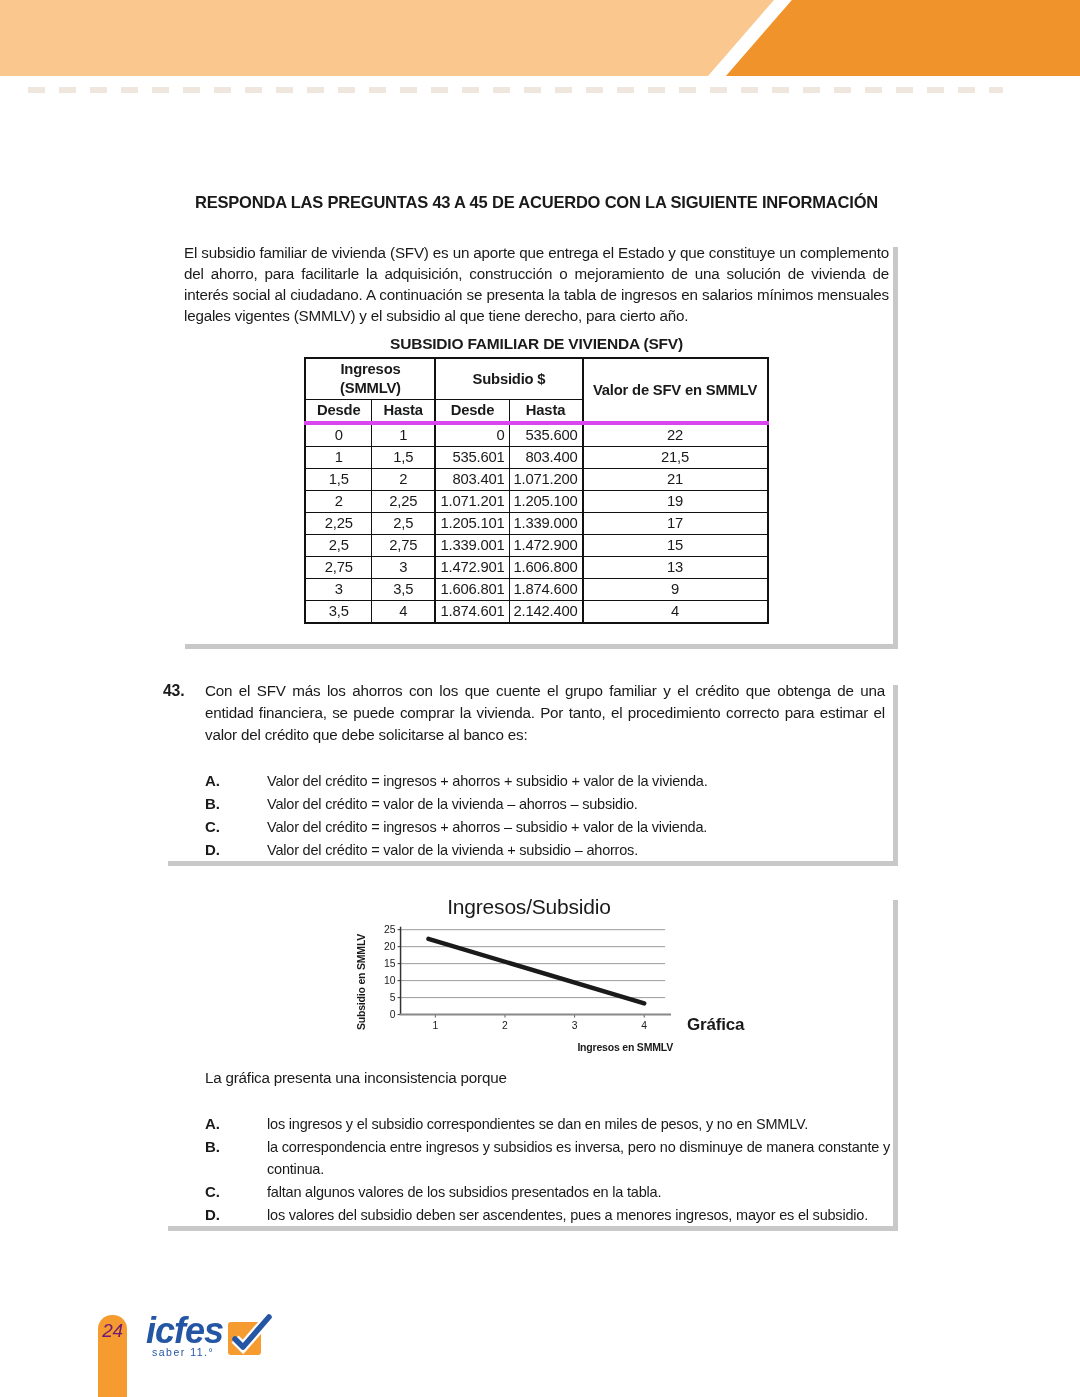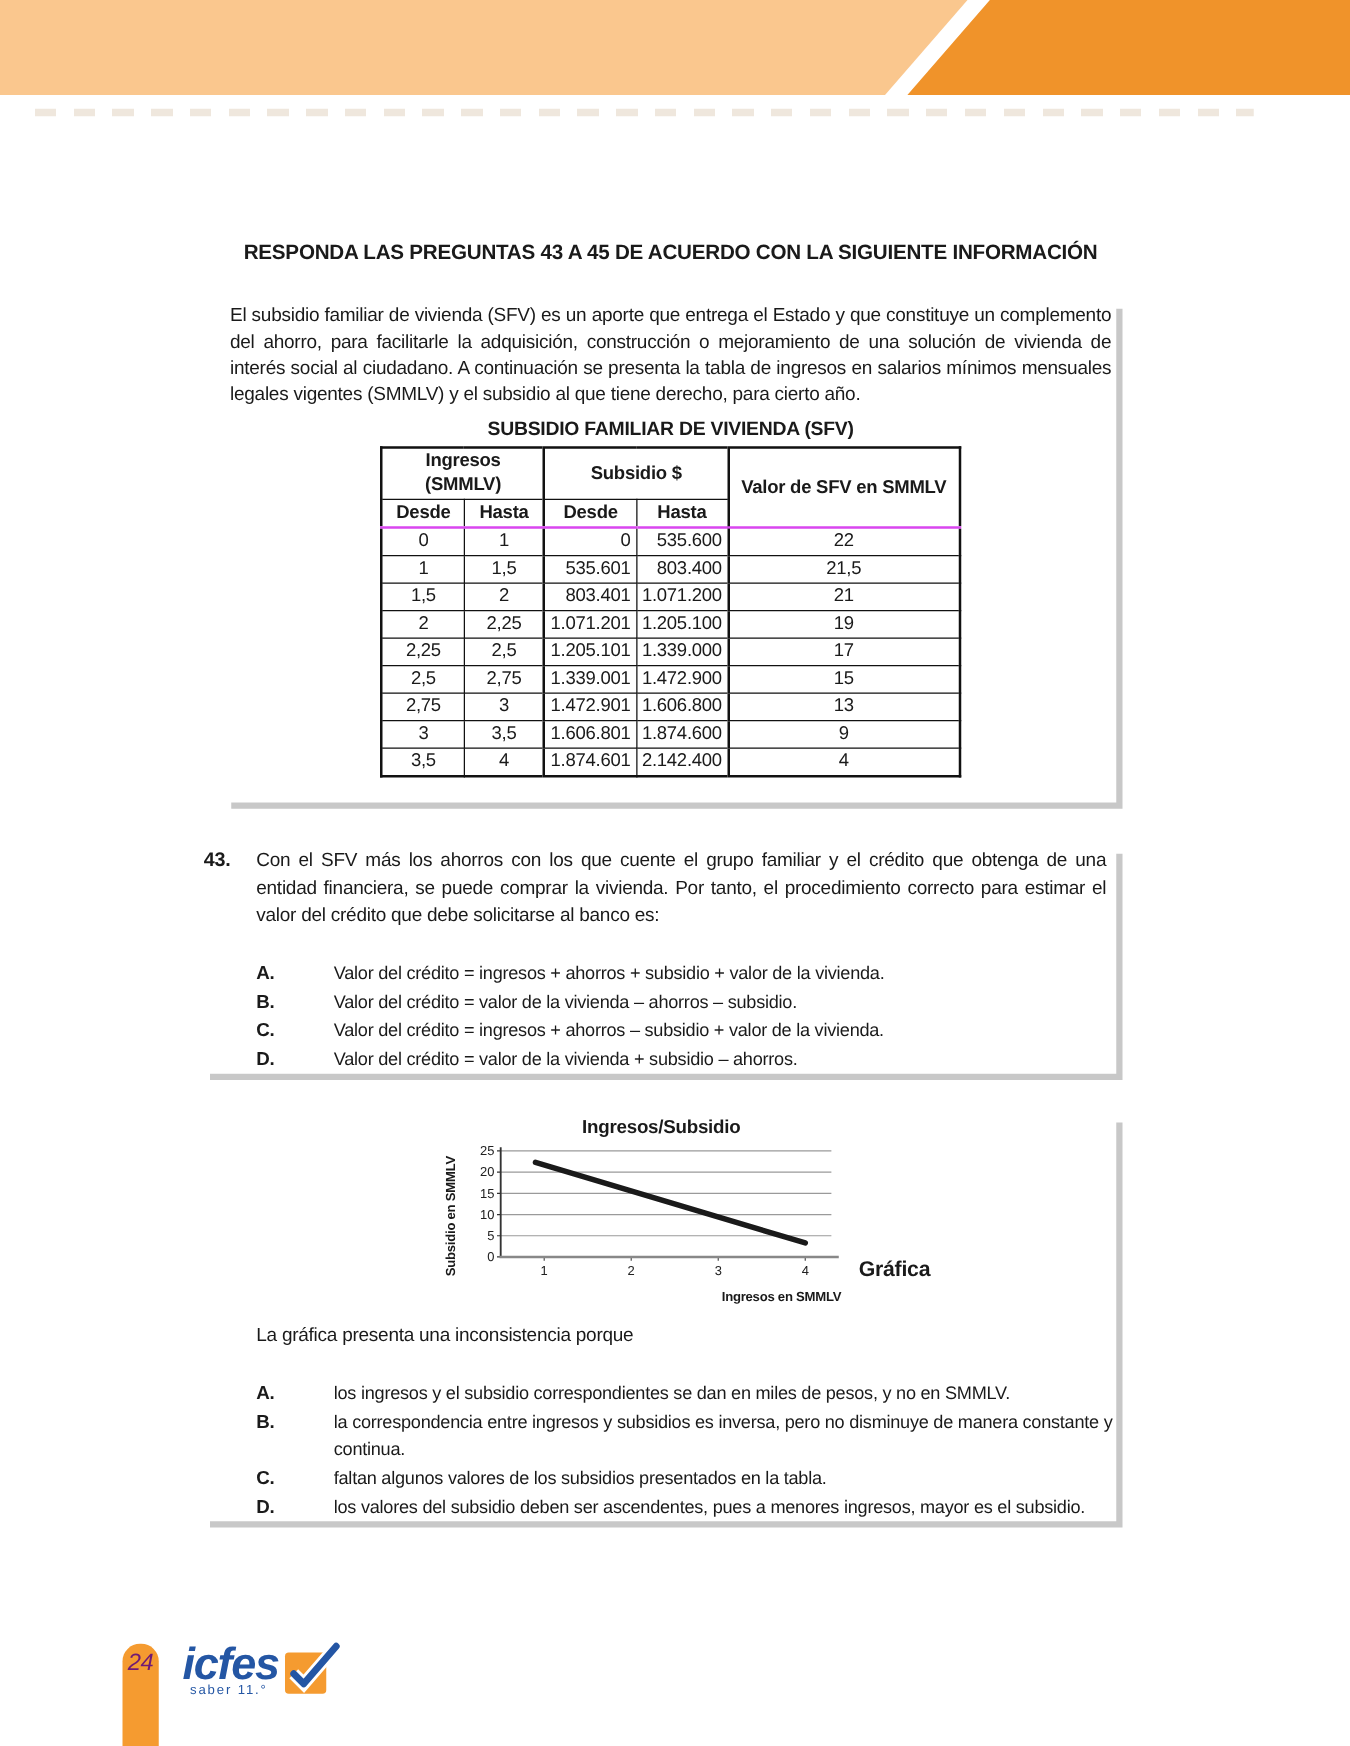--- a/index.html
+++ b/index.html
@@ -12,37 +12,37 @@
   
   .ctx{margin:30px 0 0 30px;width:713px;background:#fff;box-shadow:5px 5px 0 #c8c8c8;padding-bottom:4px;}
   .ctx p{margin:4px;font-size:15.2px;line-height:21px;text-align:justify;}
   .tbl-title{margin-top:9px;text-align:center;font-weight:bold;font-size:15.5px;}
   table{margin:4px auto 16px;border-collapse:collapse;border:2px solid #111;}
   th,td{border:1px solid #111;font-size:14.8px;padding:1px 4px;line-height:19px;}
   th{font-weight:bold;}
   td.c,th.c{text-align:center;}
   td.r{text-align:right;}
   .sep{border-left:2px solid #111;}
-  .hdr2{border-bottom:2px solid #d946ef;}
+  .hdr2{border-bottom:4px solid #d946ef;}
   col.w1{width:66px}col.w2{width:64px}col.w3{width:66px}col.w4{width:62px}col.w5{width:185px}
   
   .question{margin:36px 0 0 13px;width:730px;background:#fff;box-shadow:5px 5px 0 #c8c8c8;}
   .q44{margin-top:34px;}
   .qrow{display:flex;}
   .qnum{width:42px;font-weight:bold;font-size:15.8px;line-height:22px;flex:none;}
   .qtext{flex:1;font-size:15.2px;line-height:22px;text-align:justify;padding-right:8px;}
   .opts{margin:24px 0 0 42px;}
   .opt{display:flex;line-height:22px;margin-top:1px;}
   .letter{width:62px;font-weight:bold;font-size:15px;flex:none;}
   .otext{flex:1;font-size:14.5px;}
   .followup{margin:14px 0 0 42px;font-size:15.2px;line-height:22px;}
   
   .chart-row{display:flex;align-items:flex-end;margin:18px 0 0 192px;}
   .chart{width:318px;}
-  .chart-title{text-align:center;font-weight:bold;font-size:15px;padding-left:30px;margin-bottom:2px;}
+  .chart-title{text-align:center;font-weight:normal;font-size:21px;padding-left:30px;margin-bottom:2px;}
   .plot-row{display:flex;}
   .ylab{writing-mode:vertical-rl;transform:rotate(180deg);font-weight:bold;font-size:10.5px;text-align:center;height:122px;flex:none;}
   .xlab{font-weight:bold;font-size:10.5px;text-align:right;padding-left:44px;margin-top:-2px;}
   .grafica{font-weight:bold;font-size:17px;margin:0 0 18px 14px;text-align:center;}
   svg text.tick{font-family:"Liberation Sans",sans-serif;font-size:10.5px;fill:#222;letter-spacing:0;}
   
   .page-tab{position:absolute;left:98px;bottom:0;width:29px;height:82px;background:#f59b30;
             border-radius:14px 14px 0 0;text-align:center;color:#701a75;font-size:19px;padding-top:5px;box-sizing:border-box;font-style:italic;}
   .logo{position:absolute;left:146px;top:1314px;display:flex;align-items:flex-start;}
   .wordmark{display:flex;flex-direction:column;align-items:flex-start;}

